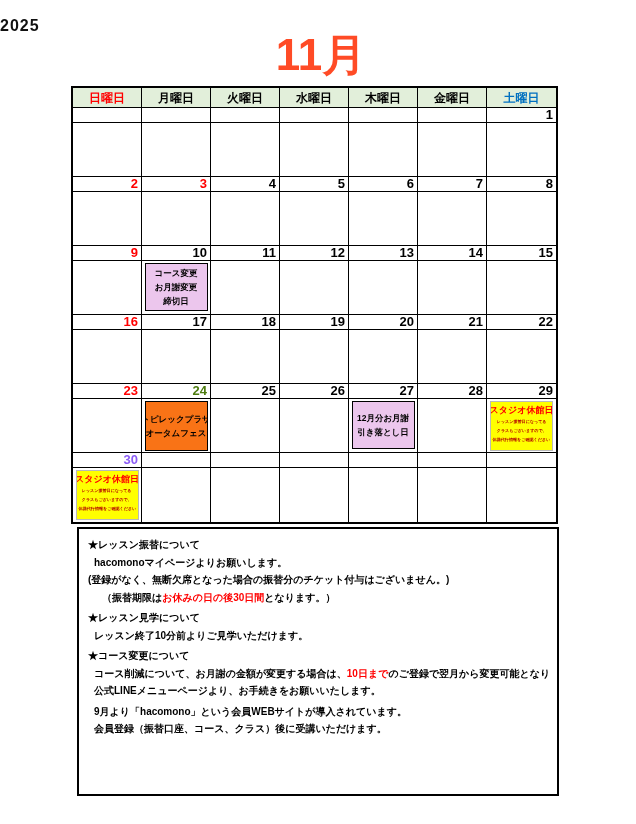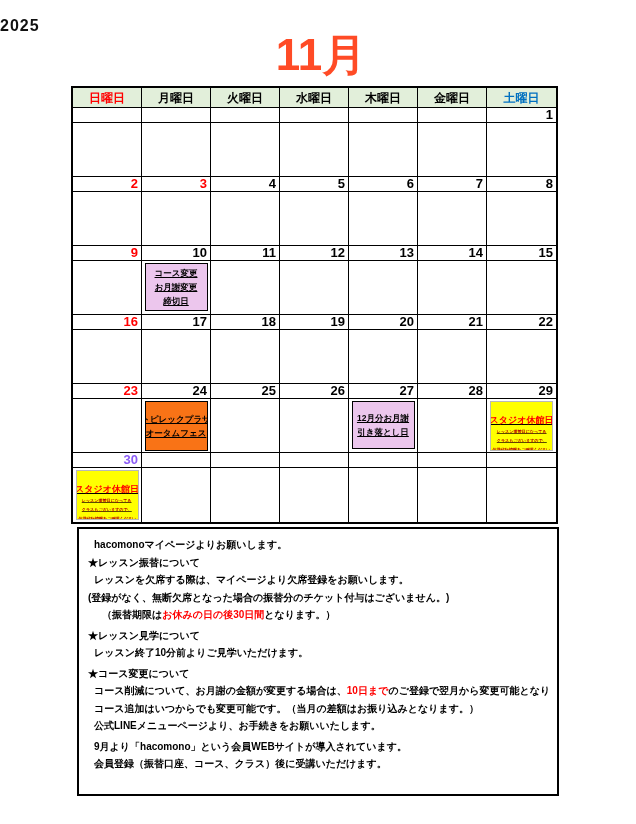--- a/index.html
+++ b/index.html
@@ -34,25 +34,24 @@
   .ccell {
     height:54px; border-right:1px solid #000; border-bottom:1px solid #000;
     overflow:hidden;
   }
   .calendar > div:nth-child(7n) { border-right:none; }
   .calendar > div:nth-child(n+85) { border-bottom:none; }
   .evt {
     width:63px; margin:2px auto 0; border:1px solid #000; text-align:center;
     display:flex; flex-direction:column; justify-content:center; align-items:center;
     overflow:hidden;
-    text-decoration:underline;
   }
   .evt.pink   { height:48px; background:#ecc6ed; }
   .evt.orange { height:50px; background:#f97316; }
-  .evt.yellow { height:50px; background:#ffff00; border:1px solid #b9b9b9; justify-content:flex-start; padding-top:12px; }
+  .evt.yellow { height:50px; background:#ffff00; border:1px solid #b9b9b9; justify-content:flex-start; padding-top:2px; }
   .evt-line  { font-size:8.5px; line-height:14px; color:#000; white-space:nowrap; }
   .evt-title { font-size:9px; line-height:13px; color:#ff0000; white-space:nowrap; }
   .evt-small { font-size:6px; line-height:9px; color:#b30000; white-space:nowrap; transform:scale(0.68); transform-origin:center; }
   .notes {
     position:absolute; left:77px; top:527px; width:482px; height:269px;
     border:2px solid #000; padding:7px 8px 0 9px; font-size:10px; background:#fff;
   }
   .note-block + .note-block { margin-top:3px; }
   .note-line { line-height:17.5px; white-space:nowrap; overflow:hidden; }
   .note-line.indent-1 { padding-left:6px; }
@@ -128,21 +127,21 @@
       <div class="ncell">21</div>
       <div class="ncell">22</div>
       <div class="ccell"></div>
       <div class="ccell"></div>
       <div class="ccell"></div>
       <div class="ccell"></div>
       <div class="ccell"></div>
       <div class="ccell"></div>
       <div class="ccell"></div>
       <div class="ncell" style="color: rgb(255, 0, 0);">23</div>
-      <div class="ncell" style="color: #000000;">24</div>
+      <div class="ncell" style="color: #4d7c0f;">24</div>
       <div class="ncell">25</div>
       <div class="ncell">26</div>
       <div class="ncell">27</div>
       <div class="ncell">28</div>
       <div class="ncell">29</div>
       <div class="ccell"></div>
       <div class="ccell">
         <div class="evt orange">
           <div class="evt-line">トピレックプラザ</div>
           <div class="evt-line">オータムフェス</div>
@@ -183,34 +182,32 @@
       <div class="ccell"></div>
       <div class="ccell"></div>
       <div class="ccell"></div>
       <div class="ccell"></div>
       <div class="ccell"></div>
       <div class="ccell"></div>
     </div>
   <div class="notes">
     <div>
         <div class="note-block">
+          <div class="note-line indent-0"><span>★レッスン振替について</span></div>
           <div class="note-line indent-1"><span>hacomonoマイページよりお願いします。</span></div>
-          <div class="note-line indent-0"><span>★レッスン振替について</span></div>
-          <div class="note-line indent-1"><span>レッスンを欠席する際は、マイページより欠席登録をお願いします。</span></div>
           <div class="note-line indent-0"><span>(登録がなく、無断欠席となった場合の振替分のチケット付与はございません。)</span></div>
           <div class="note-line indent-2"><span>（振替期限は</span><span style="color: rgb(255, 0, 0);">お休みの日の後30日間</span><span>となります。）</span></div>
         </div>
         <div class="note-block">
           <div class="note-line indent-0"><span>★レッスン見学について</span></div>
           <div class="note-line indent-1"><span>レッスン終了10分前よりご見学いただけます。</span></div>
         </div>
         <div class="note-block">
           <div class="note-line indent-0"><span>★コース変更について</span></div>
           <div class="note-line indent-1"><span>コース削減について、お月謝の金額が変更する場合は、</span><span style="color: rgb(255, 0, 0);">10日まで</span><span>のご登録で翌月から変更可能となります。</span></div>
-          <div class="note-line indent-1"><span>コース追加はいつからでも変更可能です。（当月の差額はお振り込みとなります。）</span></div>
           <div class="note-line indent-1"><span>公式LINEメニューページより、お手続きをお願いいたします。</span></div>
         </div>
         <div class="note-block">
           <div class="note-line indent-1"><span>9月より「hacomono」という会員WEBサイトが導入されています。</span></div>
           <div class="note-line indent-1"><span>会員登録（振替口座、コース、クラス）後に受講いただけます。</span></div>
         </div>
       </div>
   </div>
 </div>
 

